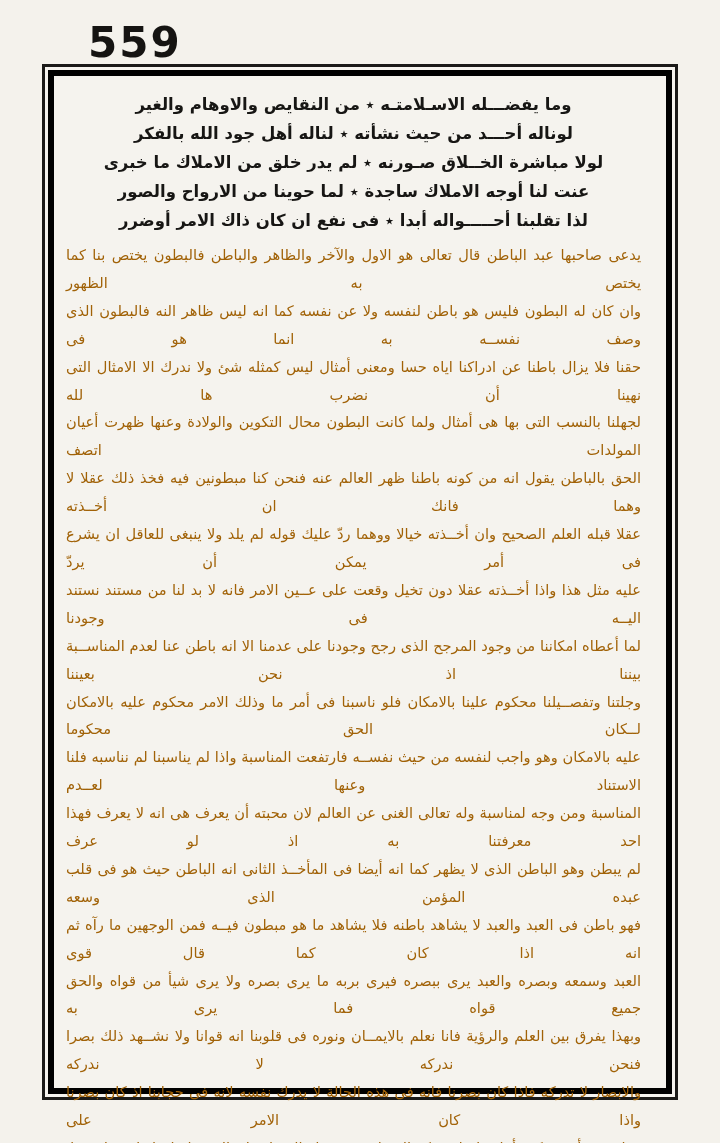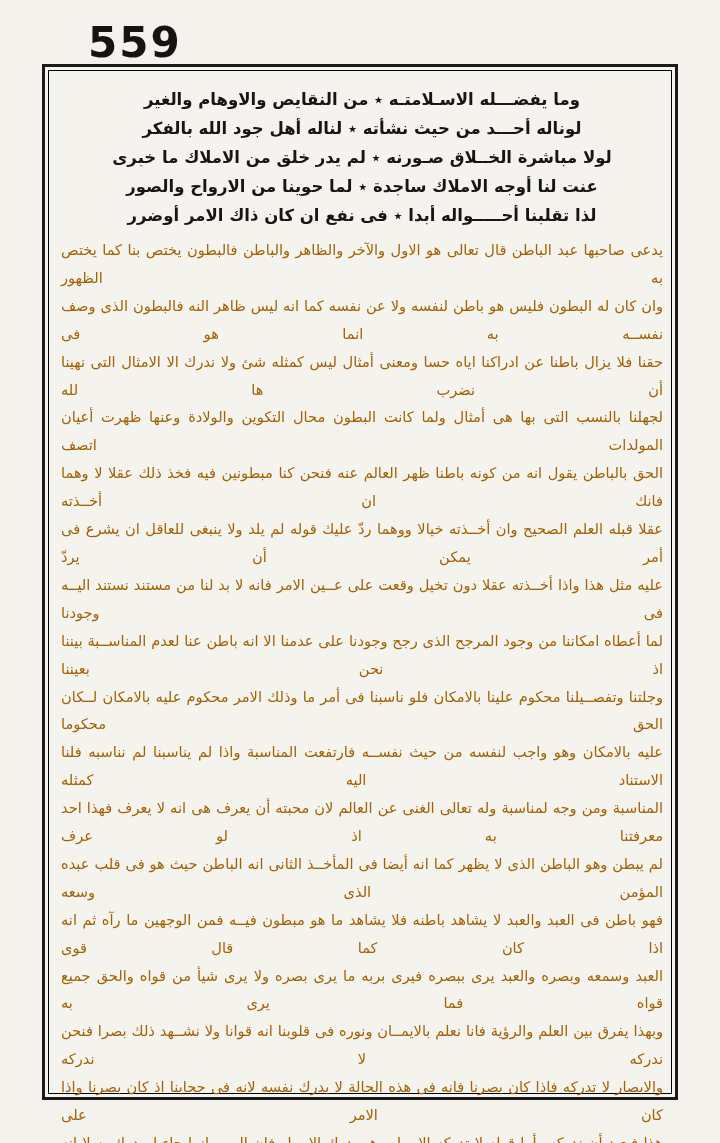--- a/index.html
+++ b/index.html
@@ -19,23 +19,23 @@
   }
   .frame-outer{
     position:absolute;left:42px;top:64px;
     width:636px;height:1036px;
     border:3px solid #1b1a18;
     background:#f5f3ee;
     box-sizing:border-box;
   }
   .frame-inner{
     position:absolute;inset:3px;
-    border:1px solid #000000;
+    border:6px solid #000000;
     box-sizing:border-box;
-    padding:12px 8px 6px 12px;
+    padding:12px 25px 6px 12px;
     direction:rtl;
   }
   .verse-block-top{margin:2px 0 6px 0;}
   .verse-line{
     text-align:center;
     font-size:16.5px;
     font-weight:bold;
     line-height:29px;
     white-space:nowrap;
     color:#171614;
@@ -71,21 +71,21 @@
     <div class="prose">
       <div class="prose-line">يدعى صاحبها عبد الباطن قال تعالى هو الاول والآخر والظاهر والباطن فالبطون يختص بنا كما يختص به الظهور</div>
       <div class="prose-line">وان كان له البطون فليس هو باطن لنفسه ولا عن نفسه كما انه ليس ظاهر النه فالبطون الذى وصف نفســه به انما هو فى</div>
       <div class="prose-line">حقنا فلا يزال باطنا عن ادراكنا اياه حسا ومعنى أمثال ليس كمثله شئ ولا ندرك الا الامثال التى نهينا أن نضرب ها لله</div>
       <div class="prose-line">لجهلنا بالنسب التى بها هى أمثال ولما كانت البطون محال التكوين والولادة وعنها ظهرت أعيان المولدات اتصف</div>
       <div class="prose-line">الحق بالباطن يقول انه من كونه باطنا ظهر العالم عنه فنحن كنا مبطونين فيه فخذ ذلك عقلا لا وهما فانك ان أخــذته</div>
       <div class="prose-line">عقلا قبله العلم الصحيح وان أخــذته خيالا ووهما ردّ عليك قوله لم يلد ولا ينبغى للعاقل ان يشرع فى أمر يمكن أن يردّ</div>
       <div class="prose-line">عليه مثل هذا واذا أخــذته عقلا دون تخيل وقعت على عــين الامر فانه لا بد لنا من مستند نستند اليــه فى وجودنا</div>
       <div class="prose-line">لما أعطاه امكاننا من وجود المرجح الذى رجح وجودنا على عدمنا الا انه باطن عنا لعدم المناســبة بيننا اذ نحن بعيننا</div>
       <div class="prose-line">وجلتنا وتفصــيلنا محكوم علينا بالامكان فلو ناسبنا فى أمر ما وذلك الامر محكوم عليه بالامكان لــكان الحق محكوما</div>
-      <div class="prose-line">عليه بالامكان وهو واجب لنفسه من حيث نفســه فارتفعت المناسبة واذا لم يناسبنا لم نناسبه فلنا الاستناد اليه كمثله</div>
+      <div class="prose-line">عليه بالامكان وهو واجب لنفسه من حيث نفســه فارتفعت المناسبة واذا لم يناسبنا لم نناسبه فلنا الاستناد وعنها لعــدم</div>
       <div class="prose-line">المناسبة ومن وجه لمناسبة وله تعالى الغنى عن العالم لان محبته أن يعرف هى انه لا يعرف فهذا احد معرفتنا به اذ لو عرف</div>
       <div class="prose-line">لم يبطن وهو الباطن الذى لا يظهر كما انه أيضا فى المأخــذ الثانى انه الباطن حيث هو فى قلب عبده المؤمن الذى وسعه</div>
       <div class="prose-line">فهو باطن فى العبد والعبد لا يشاهد باطنه فلا يشاهد ما هو مبطون فيــه فمن الوجهين ما رآه ثم انه اذا كان كما قال قوى</div>
       <div class="prose-line">العبد وسمعه وبصره والعبد يرى ببصره فيرى بربه ما يرى بصره ولا يرى شيأ من قواه والحق جميع قواه فما يرى به</div>
       <div class="prose-line">وبهذا يفرق بين العلم والرؤية فانا نعلم بالايمــان ونوره فى قلوبنا انه قوانا ولا نشــهد ذلك بصرا فنحن ندركه لا ندركه</div>
       <div class="prose-line">والابصار لا تدركه فاذا كان بصرنا فانه فى هذه الحالة لا يدرك نفسه لانه فى حجابنا اذ كان بصرنا واذا كان الامر على</div>
       <div class="prose-line">هذا فبعيد أن ندركه وأما قوله لا تدركه الابصار وهو يدرك الابصار فان البصر انما جاء ليــدرك به لا انه يدرك ثم</div>
 
     </div>
 

